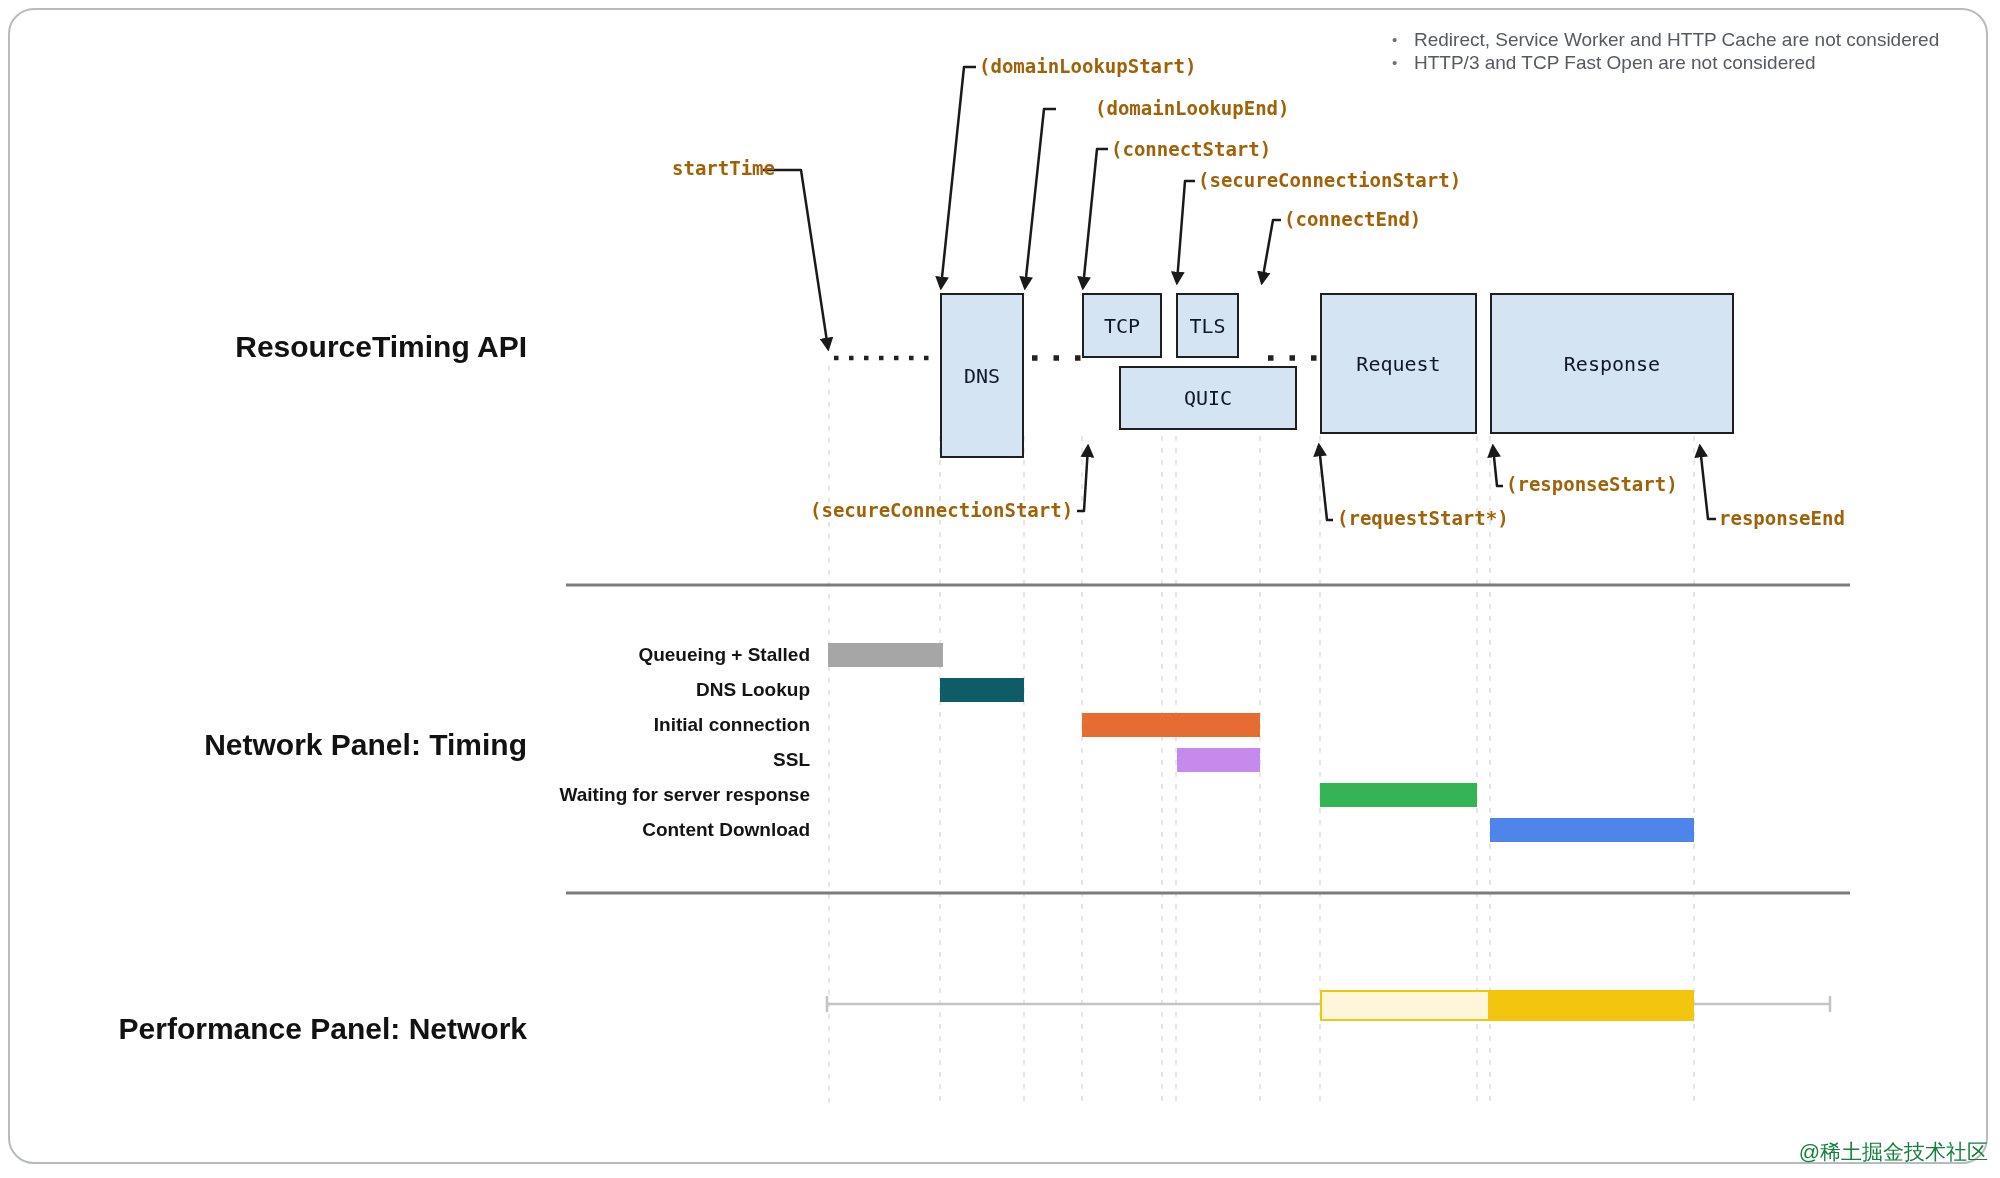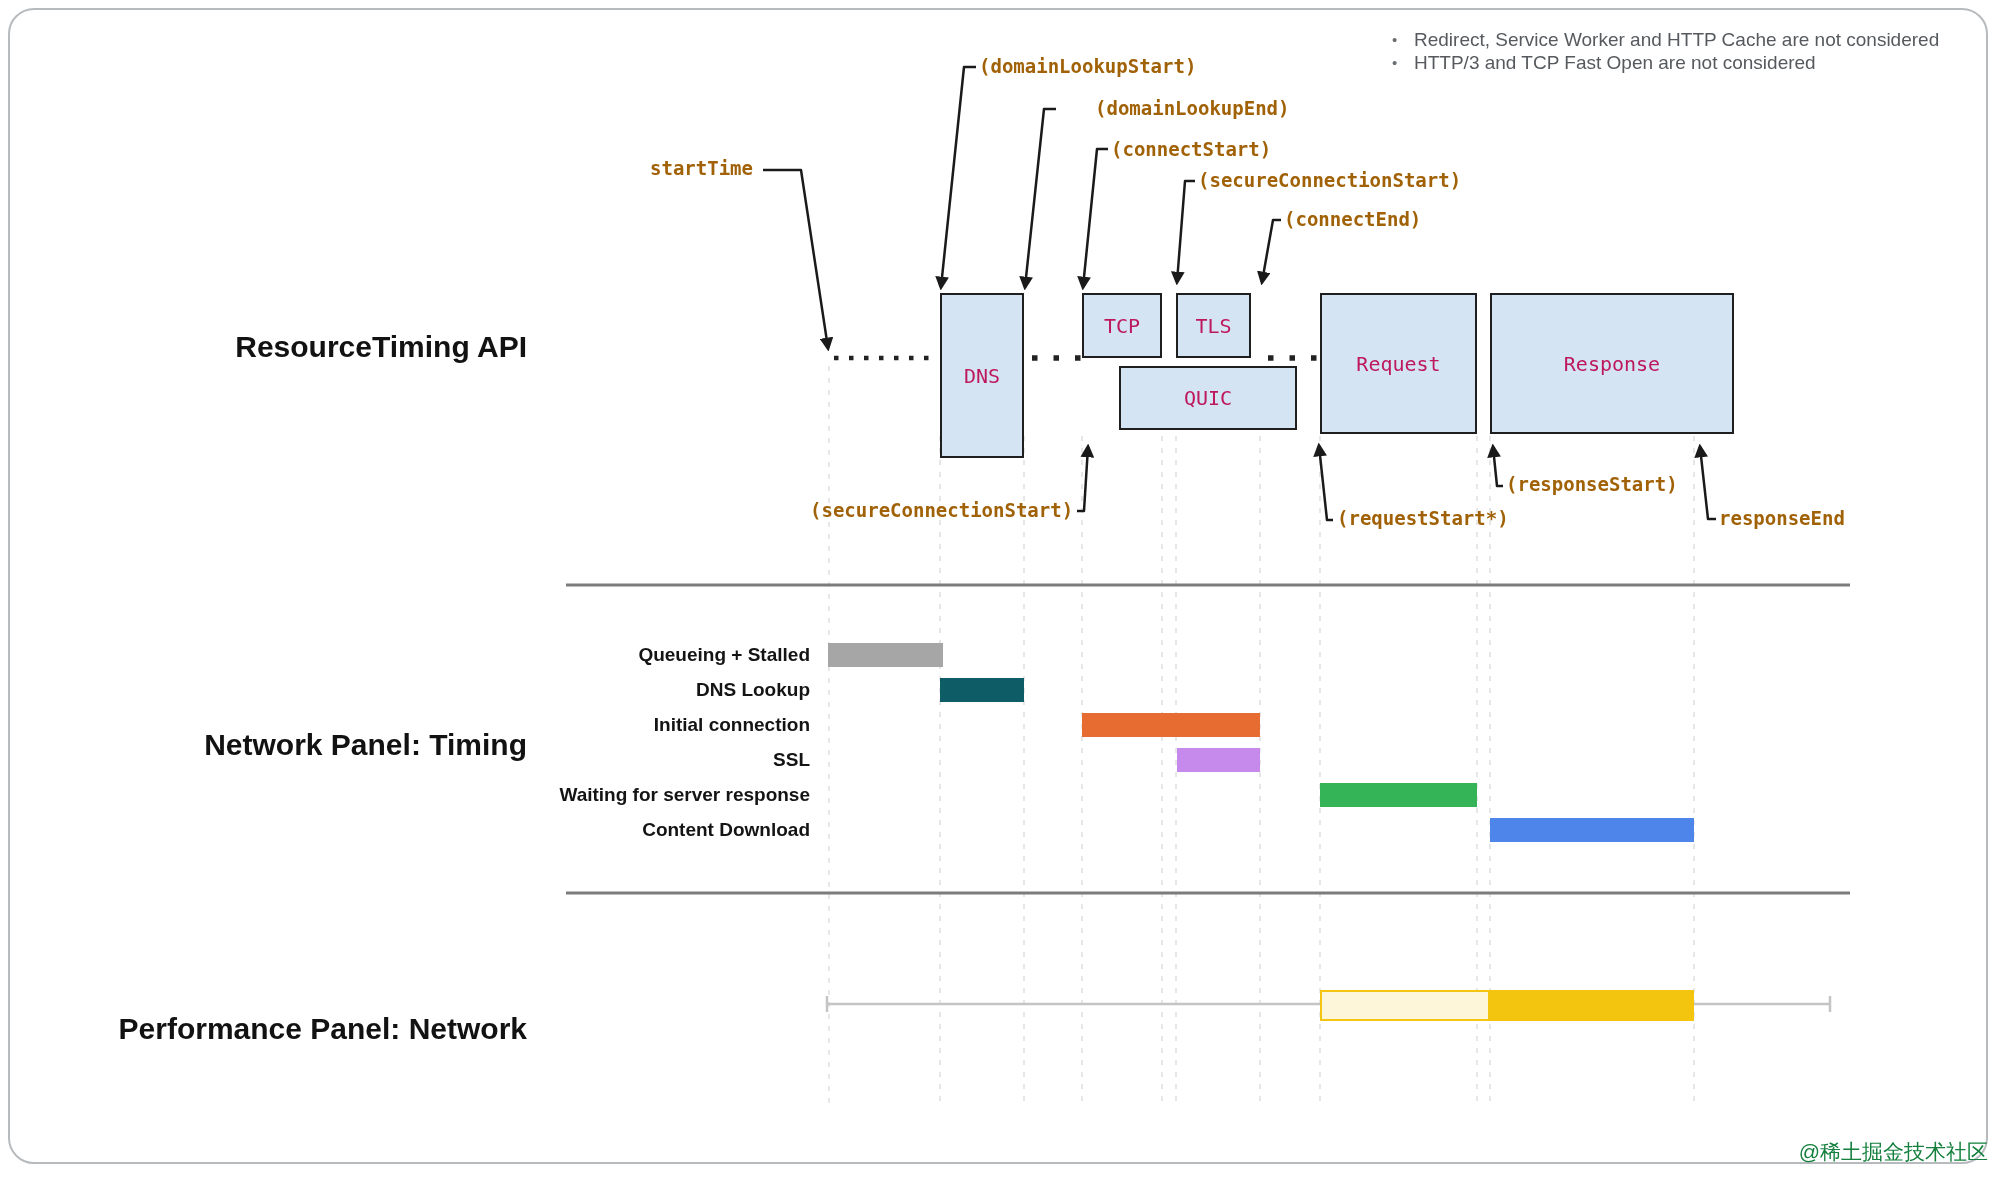--- a/index.html
+++ b/index.html
@@ -5,21 +5,21 @@
   html,body{margin:0;padding:0;background:#f3f4f5;}
   .stage{position:relative;width:2000px;height:1178px;background:#ffffff;overflow:hidden;
          font-family:"Liberation Sans",sans-serif;}
   .frame{position:absolute;left:8px;top:8px;width:1980px;height:1156px;border:2px solid #b8bbbe;
          border-radius:26px;box-sizing:border-box;background:#ffffff;}
   svg.lines{position:absolute;left:0;top:0;}
   .abs{position:absolute;}
   .evt{font-family:"DejaVu Sans Mono",monospace;font-weight:bold;font-size:19px;color:#a16207;white-space:nowrap;line-height:20px;}
   .tbox{position:absolute;box-sizing:border-box;background:#d4e4f3;border:2.5px solid #1f1f1f;
         display:flex;align-items:center;justify-content:center;
-        font-family:"DejaVu Sans Mono",monospace;font-size:20px;color:#be185d;}
+        font-family:"DejaVu Sans Mono",monospace;font-size:20px;color:#0f172a;}
   .section-label{position:absolute;font-size:30px;font-weight:bold;color:#121212;white-space:nowrap;text-align:right;}
   .note-line{font-size:19px;color:#565a5e;line-height:23px;white-space:nowrap;margin-left:45px;}
   .note-line .bullet{display:inline-block;width:22px;color:#6b6f73;font-size:15px;vertical-align:1px;}
   .row-label{position:absolute;font-size:19px;font-weight:600;color:#141414;white-space:nowrap;
              text-align:right;line-height:24px;}
   .bar{position:absolute;height:24px;}
   .perf-bar{position:absolute;box-sizing:border-box;}
   .watermark{position:absolute;font-size:21px;color:#15803d;white-space:nowrap;}
 </style>
 </head>
@@ -84,26 +84,26 @@
     <div class="note-line"><span class="bullet">•</span><span>Redirect, Service Worker and HTTP Cache are not considered</span></div>
     <div class="note-line"><span class="bullet">•</span><span>HTTP/3 and TCP Fast Open are not considered</span></div>
   </div>
 
   <div class="section-label" style="right:1473px;top:330px;">ResourceTiming API</div>
   <div class="section-label" style="right:1473px;top:728px;">Network Panel: Timing</div>
   <div class="section-label" style="right:1473px;top:1012px;">Performance Panel: Network</div>
 
   <div class="tbox" style="left:940px;top:293px;width:84px;height:165px;">DNS</div>
   <div class="tbox" style="left:1082px;top:293px;width:80px;height:65px;">TCP</div>
-  <div class="tbox" style="left:1176px;top:293px;width:75px;height:65px;">TLS</div>
+  <div class="tbox" style="left:1176px;top:293px;width:63px;height:65px;">TLS</div>
   <div class="tbox" style="left:1082px;top:366px;width:178px;height:64px;margin-left:37px;">QUIC</div>
   <div class="tbox" style="left:1320px;top:293px;width:157px;height:141px;">Request</div>
   <div class="tbox" style="left:1490px;top:293px;width:244px;height:141px;">Response</div>
 
-  <div class="evt abs" style="left:650px;top:158px;">startTime</div>
+  <div class="evt abs" style="left:672px;top:158px;">startTime</div>
   <div class="evt abs" style="left:979px;top:56px;">(domainLookupStart)</div>
   <div class="evt abs" style="left:1059px;top:98px;margin-left:36px;">(domainLookupEnd)</div>
   <div class="evt abs" style="left:1111px;top:139px;">(connectStart)</div>
   <div class="evt abs" style="left:1198px;top:170px;">(secureConnectionStart)</div>
   <div class="evt abs" style="left:1284px;top:209px;">(connectEnd)</div>
   <div class="evt abs" style="left:810px;top:500px;">(secureConnectionStart)</div>
   <div class="evt abs" style="left:1337px;top:508px;">(requestStart*)</div>
   <div class="evt abs" style="left:1506px;top:474px;">(responseStart)</div>
   <div class="evt abs" style="left:1719px;top:508px;">responseEnd</div>
 

